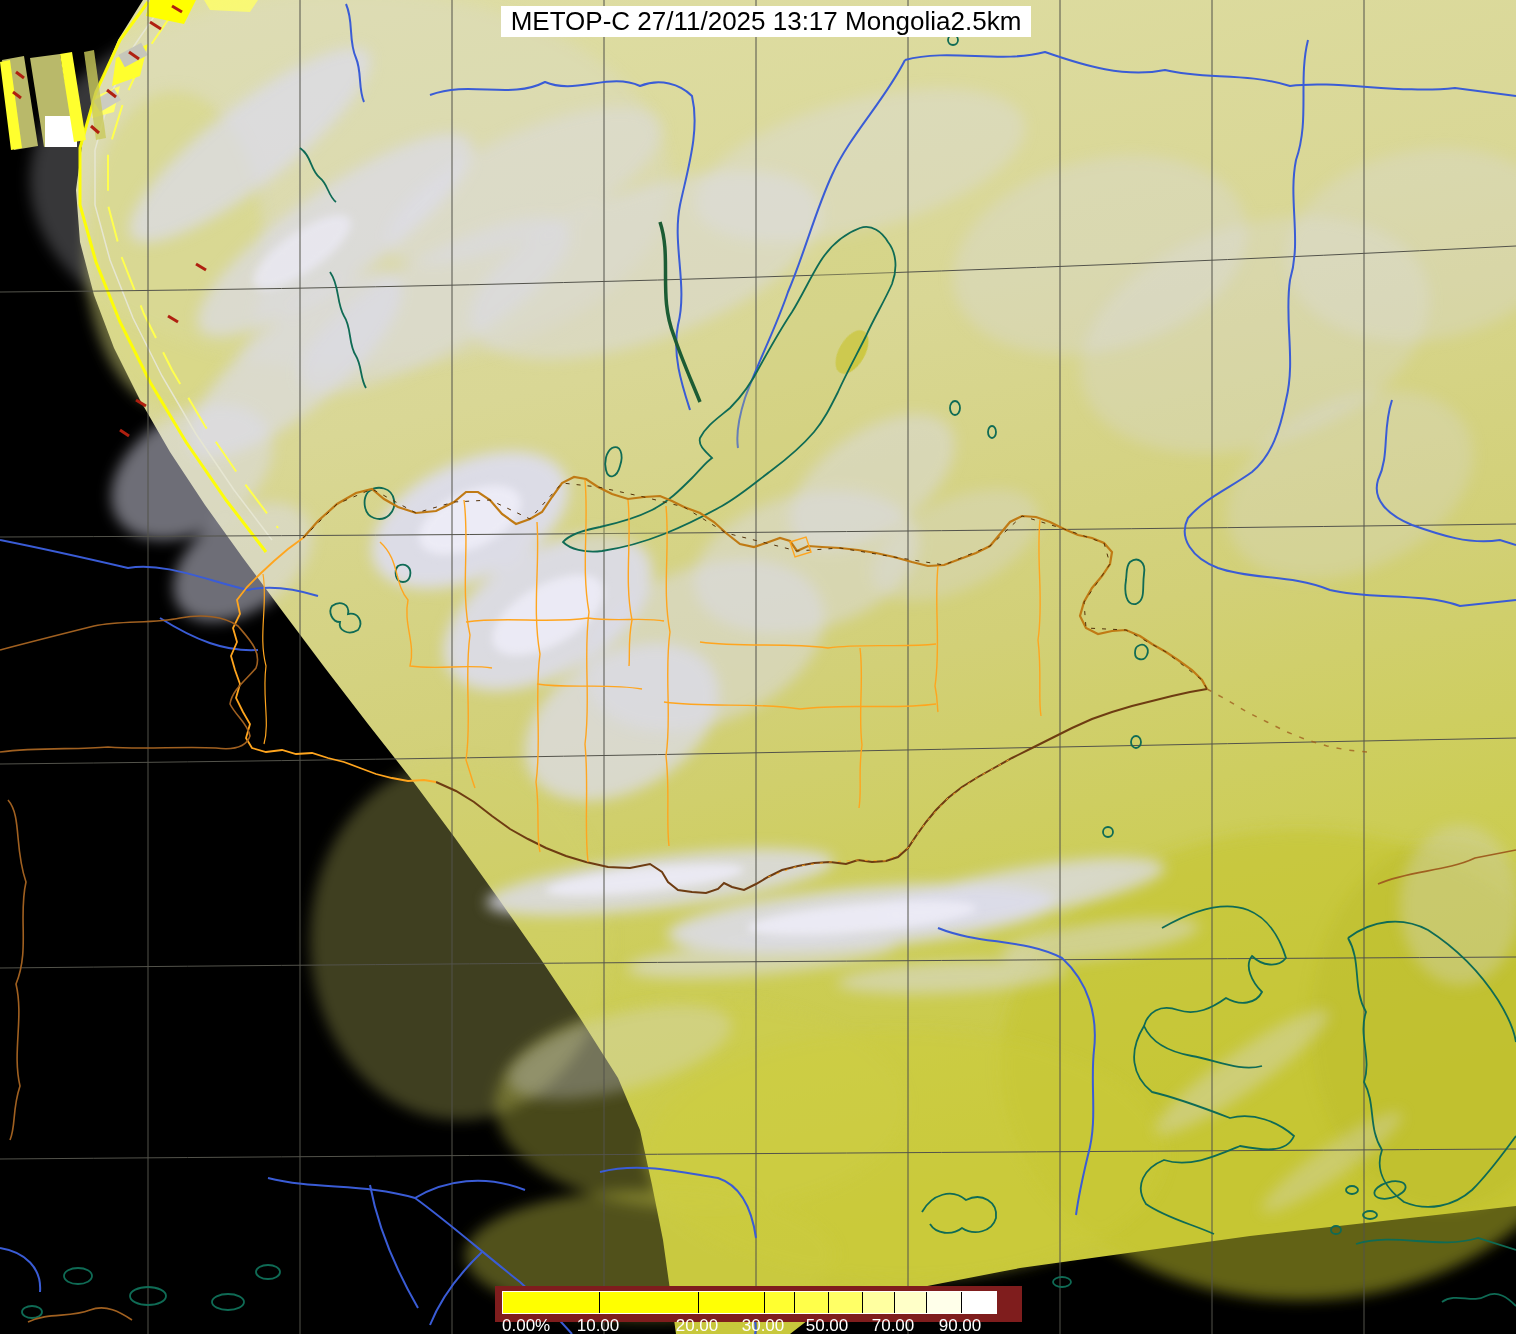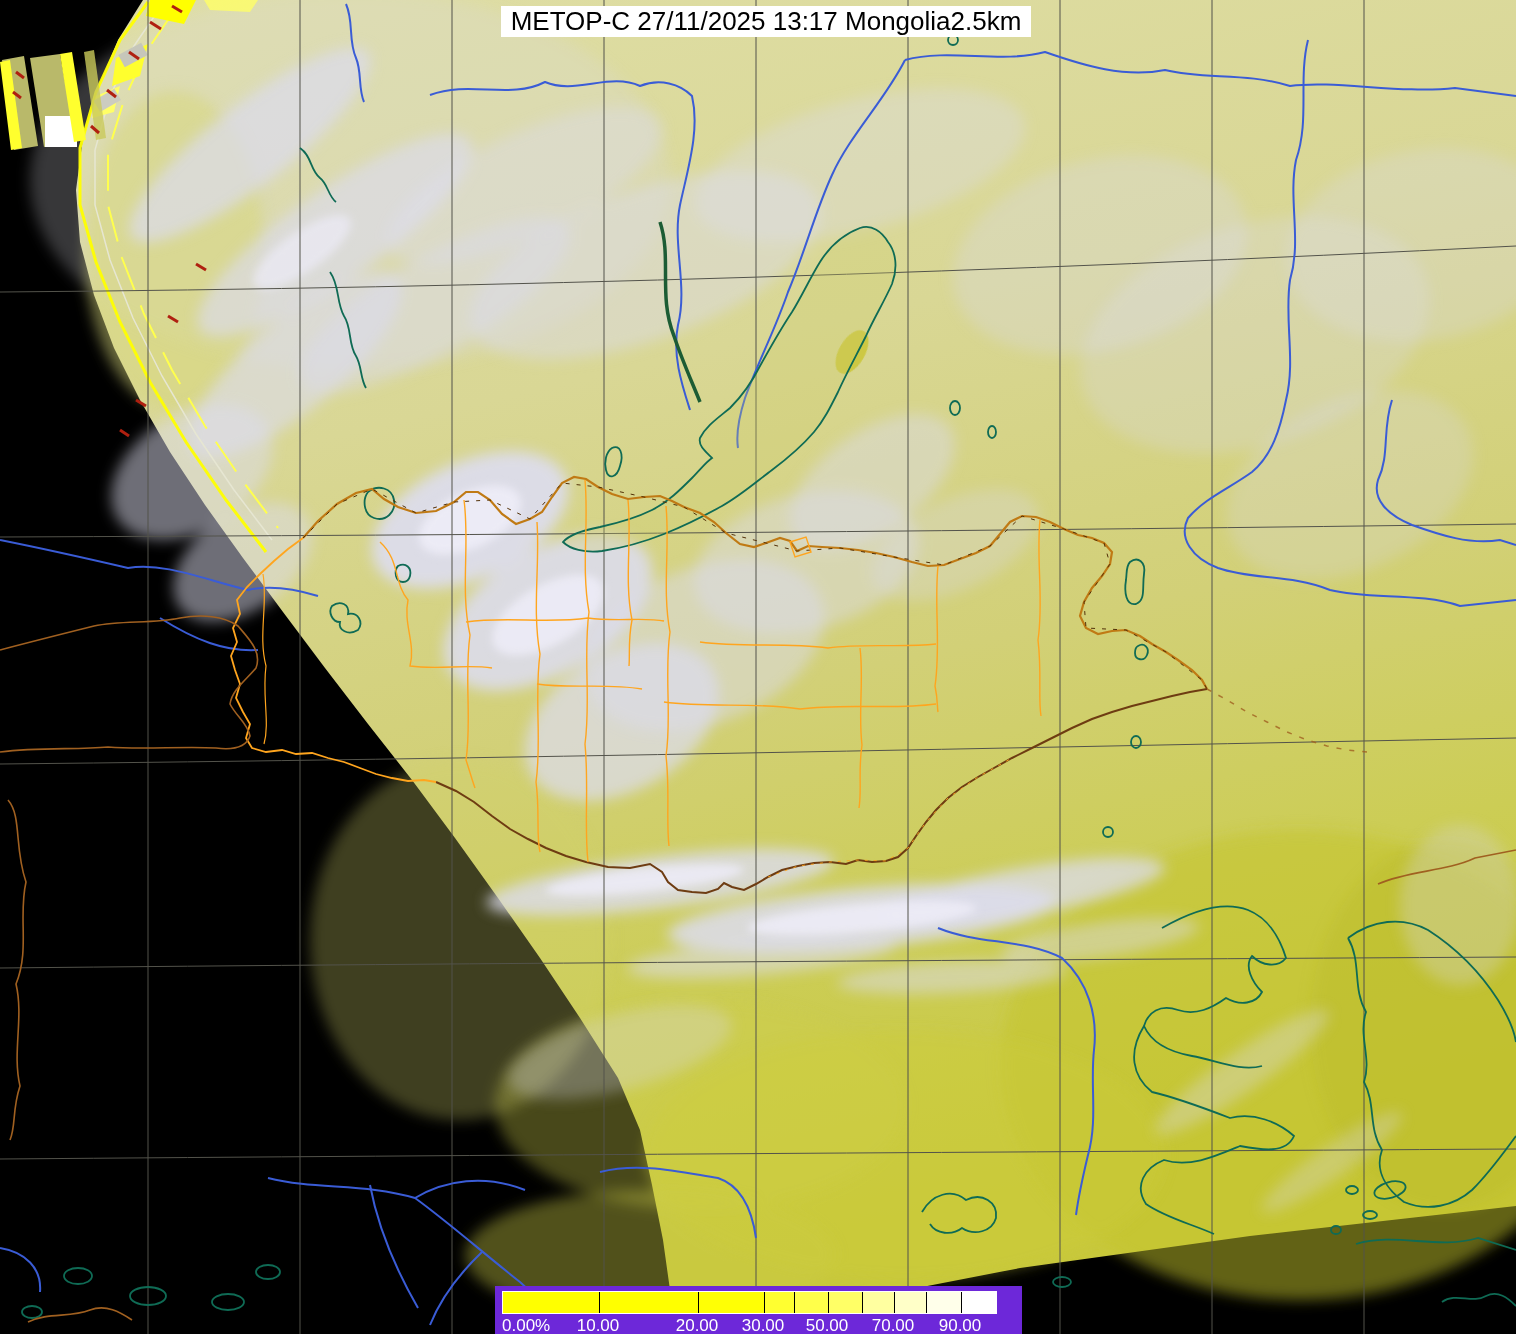--- a/index.html
+++ b/index.html
@@ -3,21 +3,21 @@
 <meta charset="utf-8">
 <style>
   html,body{margin:0;padding:0;background:#000;}
   #viewport{position:relative;width:1516px;height:1334px;overflow:hidden;background:#000;
             font-family:"Liberation Sans",sans-serif;}
   #map-svg{position:absolute;left:0;top:0;}
   #title{position:absolute;top:6px;left:8px;width:100%;display:flex;flex-direction:column;
          align-items:center;z-index:5;}
   .title-chip{background:#fff;color:#000;font-size:26px;line-height:31px;padding:0 10px;
               white-space:nowrap;}
-  #colorbar{position:absolute;left:495px;top:1286px;width:527px;height:48px;background:#6d28d9;z-index:6;}
+  #colorbar{position:absolute;left:495px;top:1286px;width:527px;height:36px;background:#7f1d1d;z-index:6;}
   #colorbar-bar{position:absolute;left:7px;top:5px;height:21px;display:flex;border:1px solid #fff;}
   .cb-seg{height:100%;}
   .cb-tick{position:absolute;top:0;height:21px;width:1px;background:#000;}
   .cb-label{position:absolute;top:30px;color:#fff;font-size:17px;transform:translateX(-50%);}
   .cb-label.first{transform:none;}
 </style>
 </head>
 <body>
 
 <div id="viewport">

